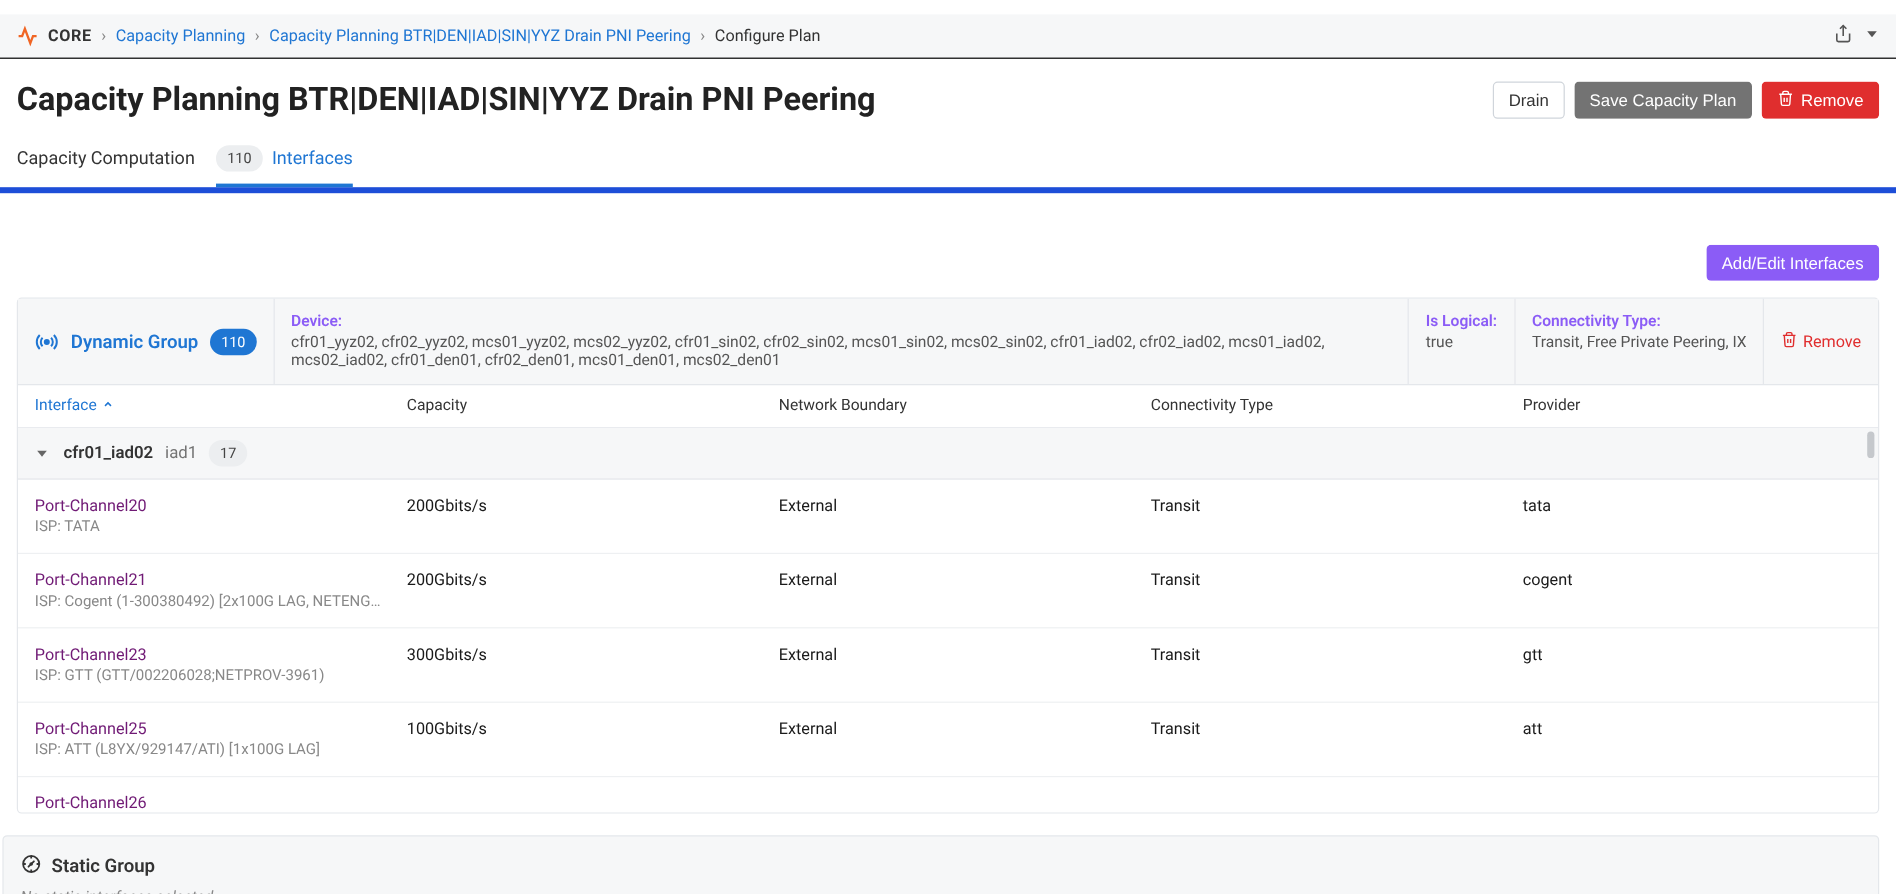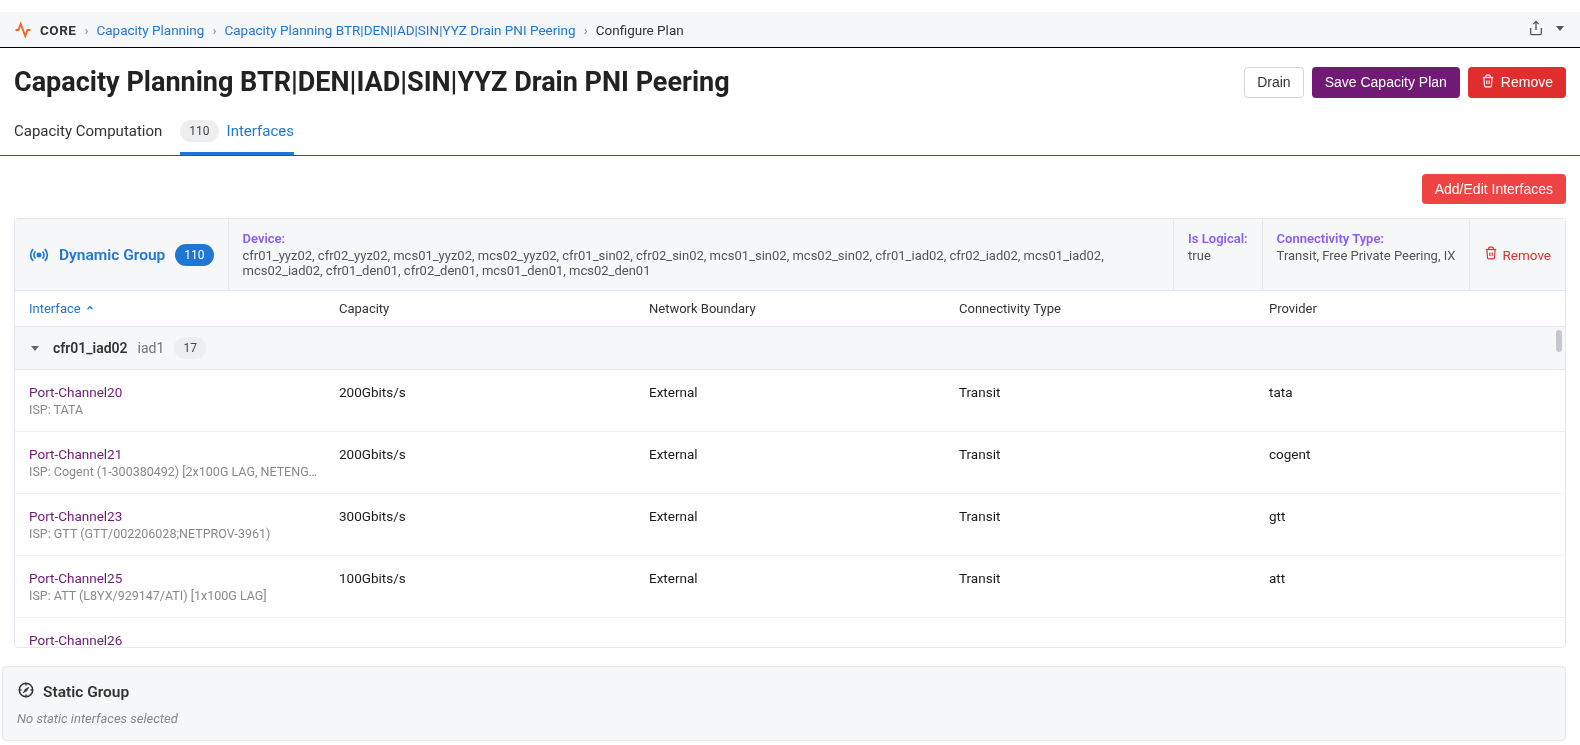--- a/index.html
+++ b/index.html
@@ -44,31 +44,31 @@
       padding: 6px 12px;
       border-radius: 4px;
       font-size: 14px;
       cursor: pointer;
       border: 1px solid transparent;
       display: flex;
       align-items: center;
       gap: 6px;
     }
     .btn-default { background: #fff; border-color: #d0d5db; color: #333; }
-    .btn-primary-disabled { background: #701a75; color: #fff; cursor: default; }
+    .btn-primary-disabled { background: #737373; color: #fff; cursor: default; }
     .btn-danger { background: #e02e2e; color: #fff; }
     .btn-danger-outline { background: transparent; color: #e02e2e; cursor: pointer; display: flex; align-items: center; gap: 4px; font-size: 13.5px; }
-    .btn-primary { background: #ef4444; color: #fff; }
+    .btn-primary { background: #8b5cf6; color: #fff; margin-top: 25px; }
 
     .tabs-row {
       display: flex;
       align-items: center;
       gap: 18px;
       padding: 22px 14px 0 14px;
-      border-bottom: 1px solid #1d4ed8;
+      border-bottom: 5px solid #1d4ed8;
     }
     .tab {
       padding-bottom: 10px;
       cursor: pointer;
       color: #333;
       font-size: 15px;
       display: flex;
       align-items: center;
       gap: 8px;
       border-bottom: 3px solid transparent;

